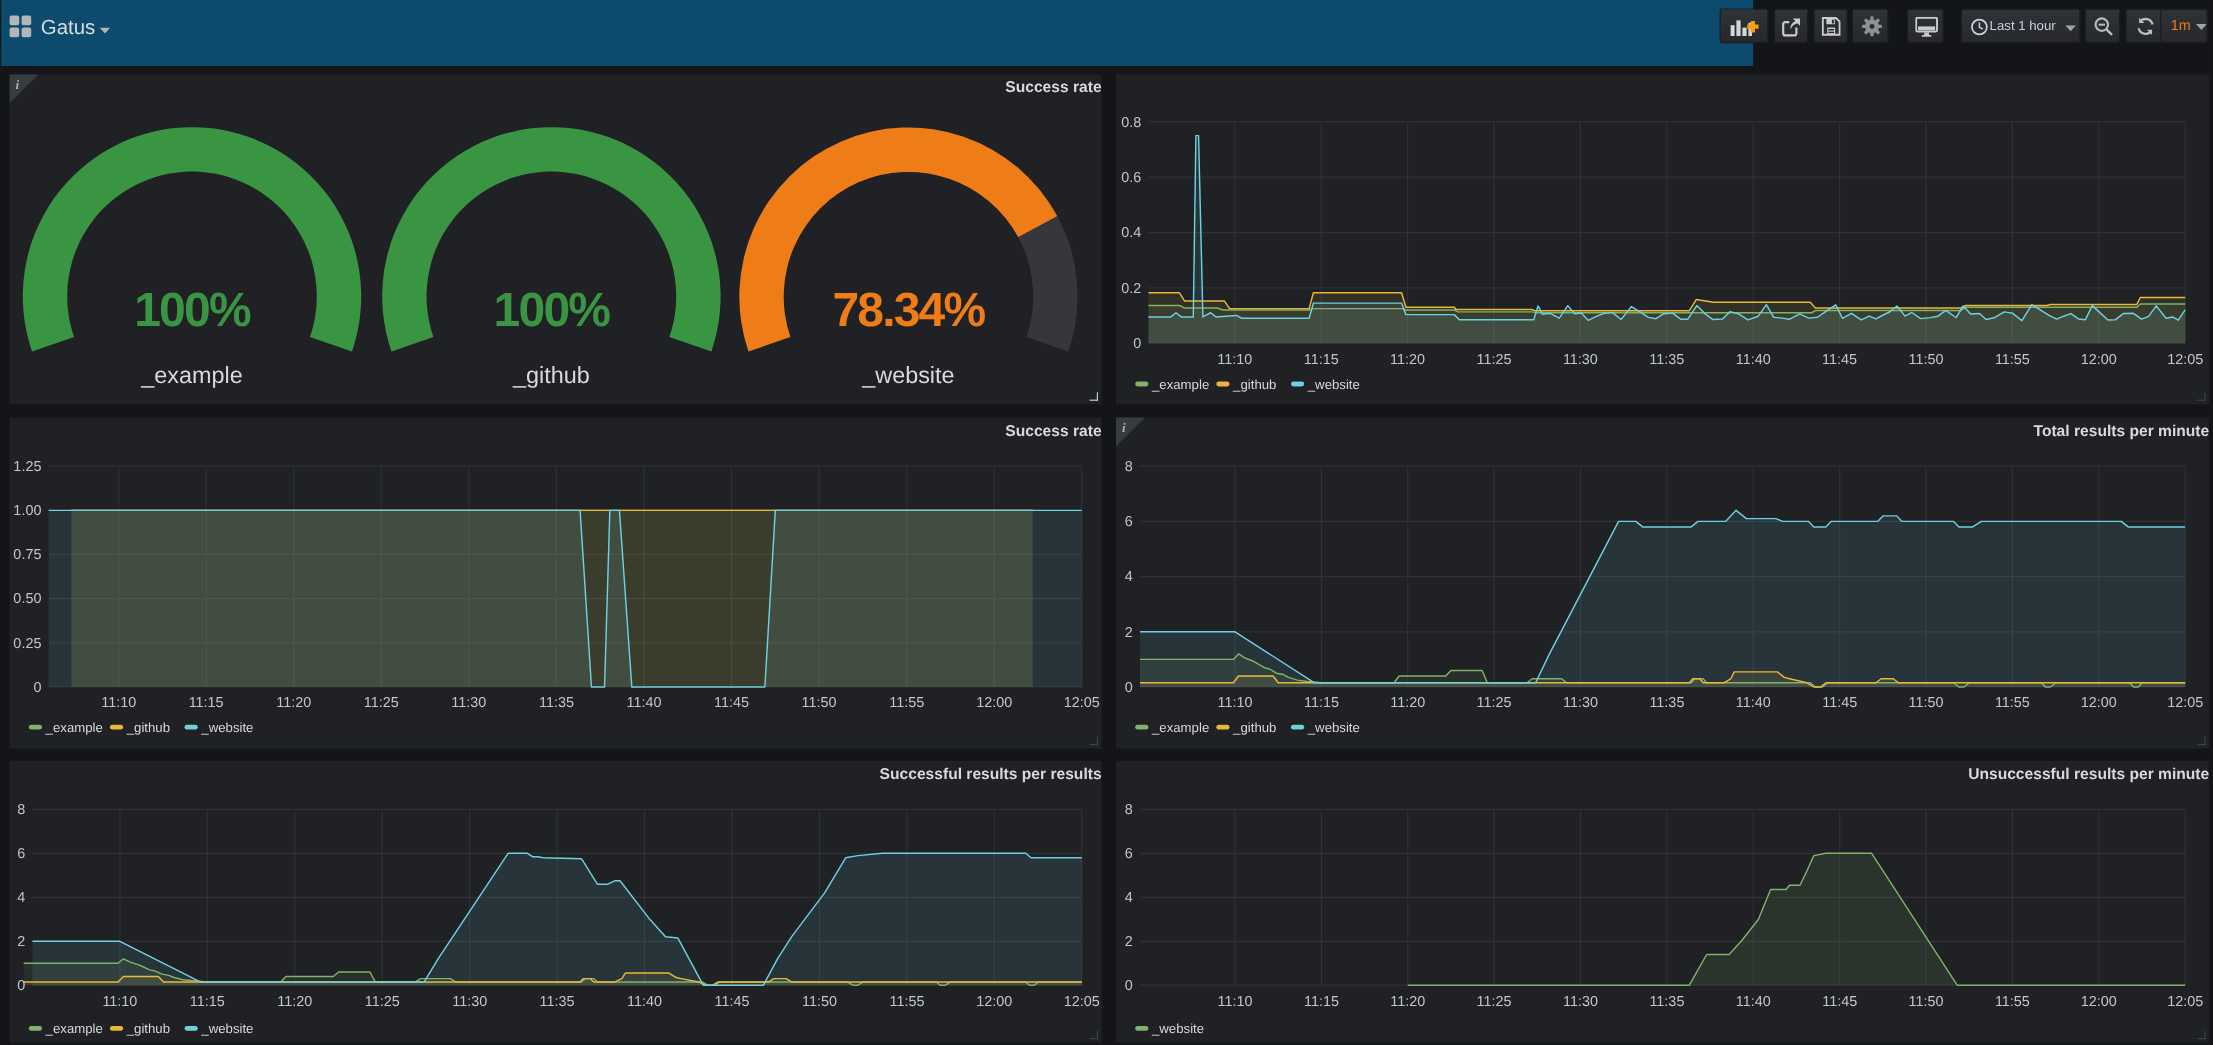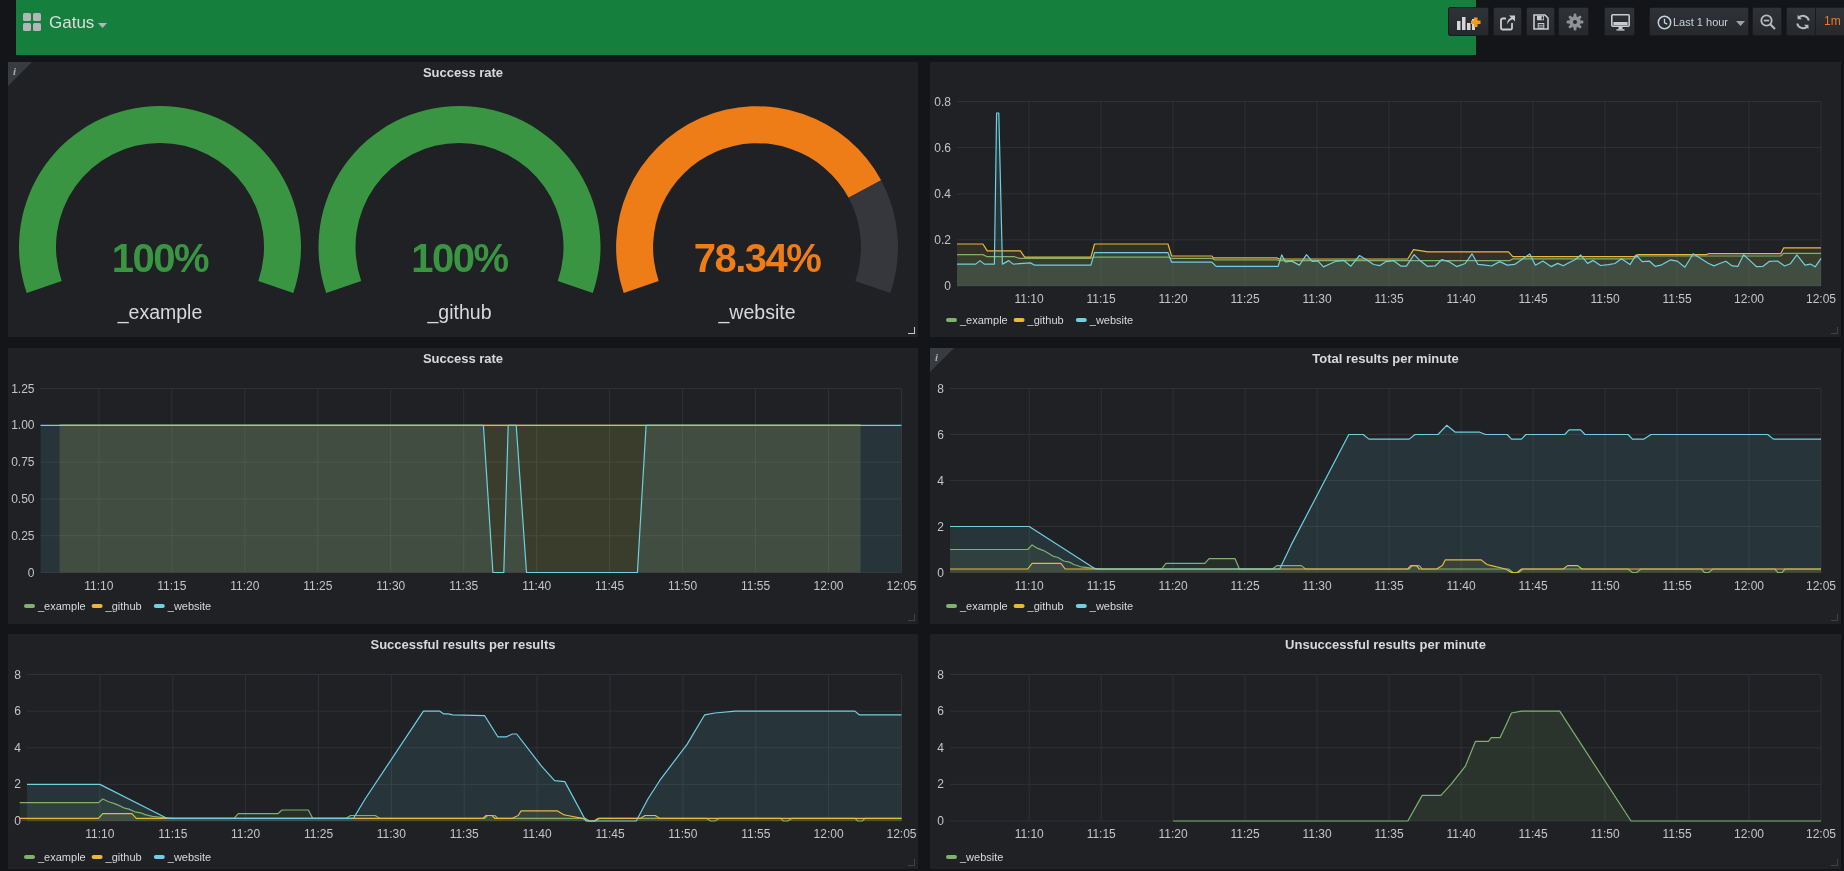--- a/index.html
+++ b/index.html
@@ -1,23 +1,23 @@
 <!DOCTYPE html>
 <html><head><meta charset="utf-8"><style>
 html,body{margin:0;padding:0;background:#131518;width:1844px;height:871px;overflow:hidden;
 font-family:"Liberation Sans",sans-serif;}
 .panel{position:absolute;background:#1f2124;}
-.ptitle{position:absolute;left:0;top:3px;width:100%;text-align:center;font-size:13px;font-weight:700;color:#d8d9da;}
+.ptitle{position:absolute;left:0;top:3px;width:100%;text-align:right;font-size:13px;font-weight:700;color:#d8d9da;}
 .infotri{position:absolute;left:0;top:0;width:0;height:0;border-top:24px solid #383b3f;border-right:24px solid transparent;}
 .infoi{position:absolute;left:5px;top:3px;font-size:11px;font-style:italic;font-weight:700;font-family:"Liberation Serif",serif;color:#a8adb2;}
 .handle{position:absolute;right:3px;bottom:3px;width:6px;height:6px;border-right:1.5px solid;border-bottom:1.5px solid;}
 svg text{font-family:"Liberation Sans",sans-serif;}
 </style></head>
 <body>
-<div style="position:absolute;left:16px;top:0;width:1460px;height:55px;background:#15803d">
+<div style="position:absolute;left:1px;top:0;width:1460px;height:55px;background:#0c4a6e">
     <svg width="20" height="20" style="position:absolute;left:6px;top:12px">
       <rect x="1" y="1" width="8" height="8" rx="1.6" fill="#b3b5b8"></rect>
       <rect x="11" y="1" width="8" height="8" rx="1.6" fill="#b3b5b8"></rect>
       <rect x="1" y="11" width="8" height="8" rx="1.6" fill="#b3b5b8"></rect>
       <rect x="11" y="11" width="8" height="8" rx="1.6" fill="#b3b5b8"></rect>
     </svg>
     <div style="position:absolute;left:33px;top:13px;font-size:17px;color:#dcddde">Gatus</div>
     <svg width="9" height="5" style="position:absolute;left:82px;top:23px">
       <path d="M0,0 L9,0 L4.5,5 Z" fill="#b3b5b8"></path>
     </svg>

